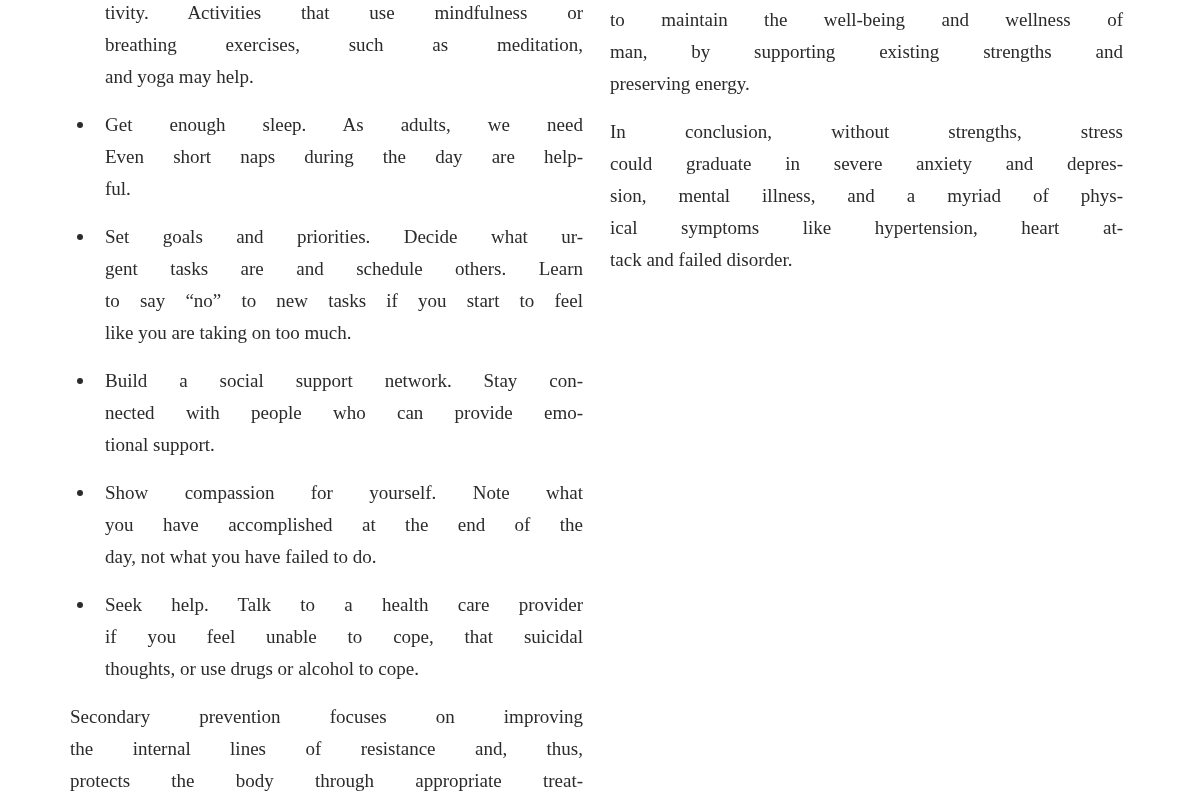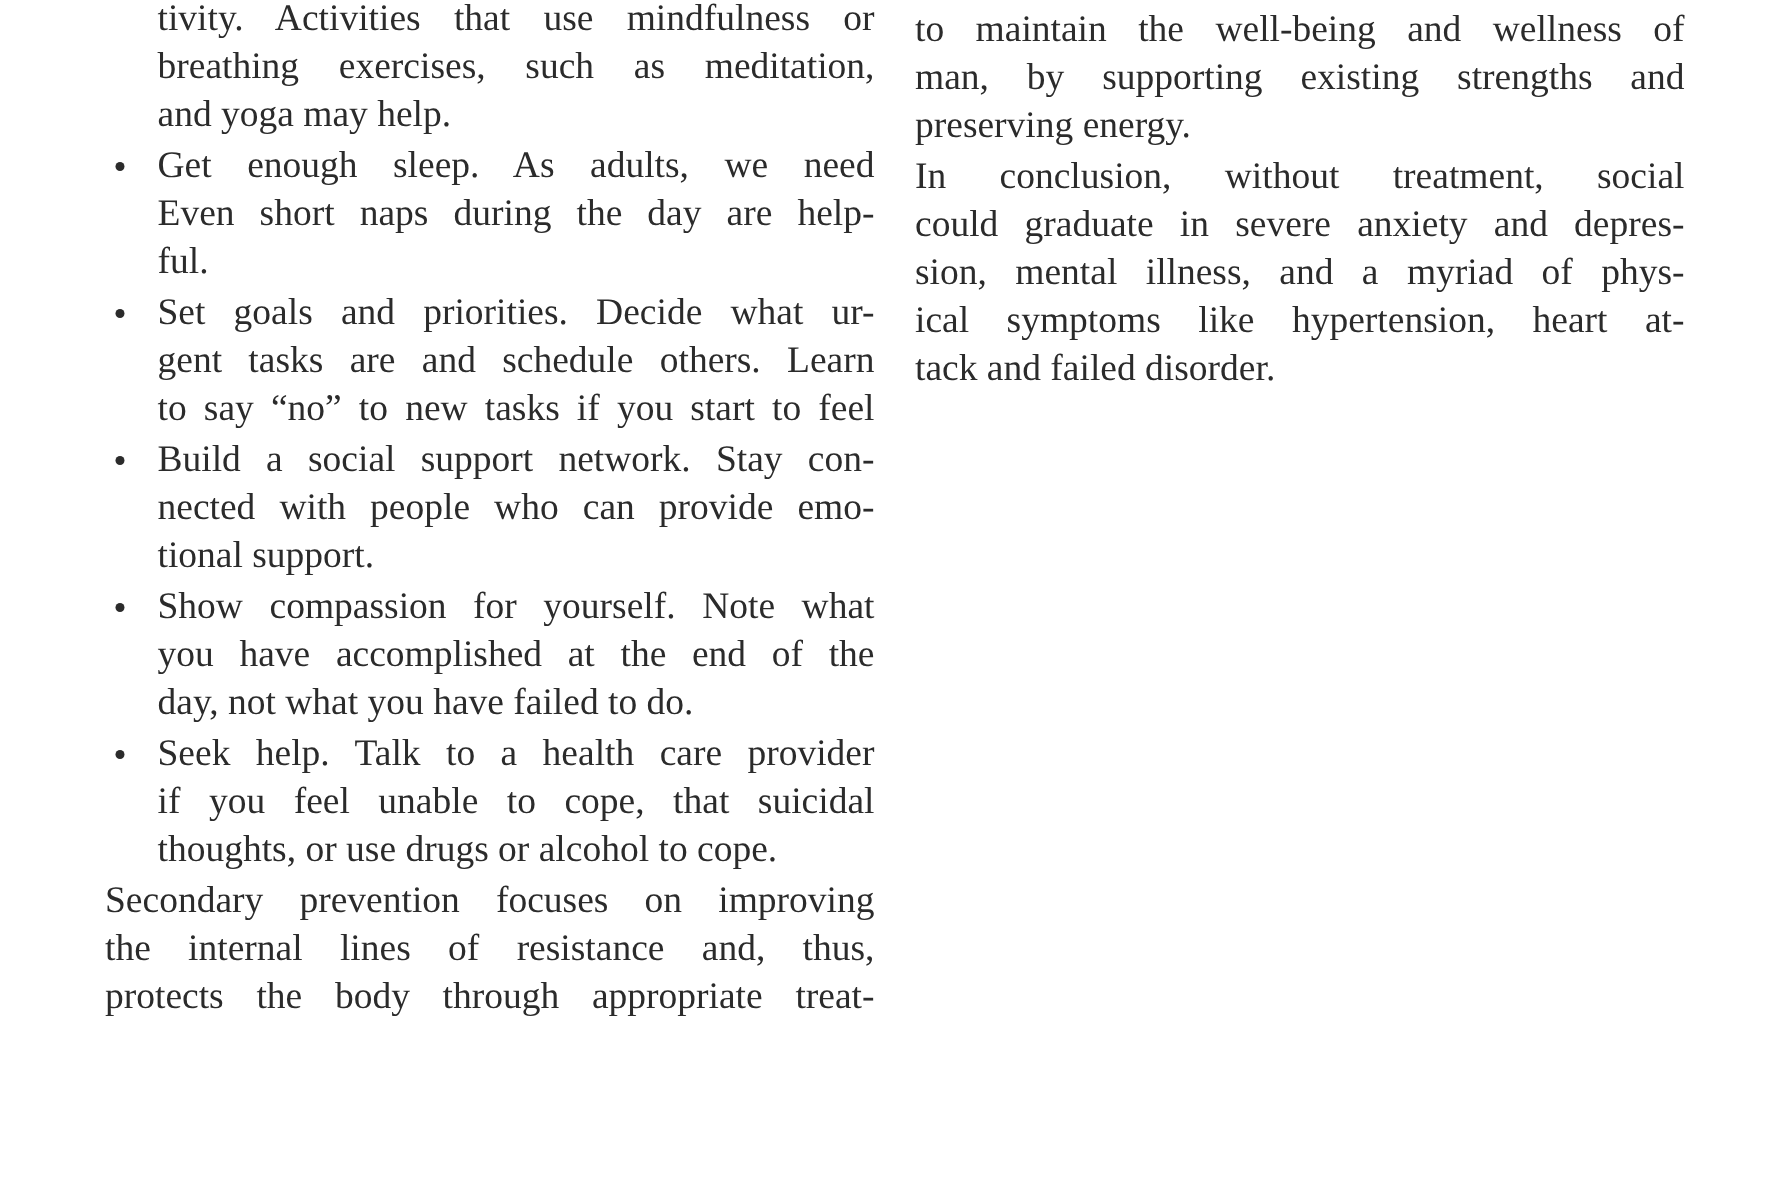--- a/index.html
+++ b/index.html
@@ -10,33 +10,33 @@
     width: 1190px;
     height: 800px;
     background: #ffffff;
     overflow: hidden;
   }
   .doc {
     position: relative;
     width: 1190px;
     height: 800px;
     font-family: "Liberation Serif", "DejaVu Serif", serif;
-    font-size: 25px;
+    font-size: 19px;
     line-height: 32px;
     color: #2b2b2b;
   }
   .col {
     position: absolute;
     width: 513px;
   }
   #col-left  { left: 70px;  top: -3px; }
   #col-right { left: 610px; top: 4px; }
 
   .block { margin: 0; }
-  .block + .block { margin-top: 2px; }
+  .block + .block { margin-top: 16px; }
 
   .block.bullet,
   .block.continuation {
     position: relative;
     padding-left: 35px;
   }
   .dot {
     position: absolute;
     left: 7px;
     top: 13px;
@@ -69,20 +69,21 @@
         <span class="dot"></span>
         <div class="line">Get enough sleep. As adults, we need</div>
         <div class="line">Even short naps during the day are help-</div>
         <div class="line final">ful.</div>
       </div>
       <div class="block bullet">
         <span class="dot"></span>
         <div class="line">Set goals and priorities. Decide what ur-</div>
         <div class="line">gent tasks are and schedule others. Learn</div>
         <div class="line">to say “no” to new tasks if you start to feel</div>
+        <div class="line final">like you are taking on too much.</div>
       </div>
       <div class="block bullet">
         <span class="dot"></span>
         <div class="line">Build a social support network. Stay con-</div>
         <div class="line">nected with people who can provide emo-</div>
         <div class="line final">tional support.</div>
       </div>
       <div class="block bullet">
         <span class="dot"></span>
         <div class="line">Show compassion for yourself. Note what</div>
@@ -101,20 +102,20 @@
         <div class="line">protects the body through appropriate treat-</div>
       </div>
     </div>
   <div class="col" id="col-right">
       <div class="block paragraph">
         <div class="line">to maintain the well-being and wellness of</div>
         <div class="line">man, by supporting existing strengths and</div>
         <div class="line final">preserving energy.</div>
       </div>
       <div class="block paragraph">
-        <div class="line">In conclusion, without treatment, social</div>
+        <div class="line">In conclusion, without strengths, stress</div>
         <div class="line">could graduate in severe anxiety and depres-</div>
         <div class="line">sion, mental illness, and a myriad of phys-</div>
         <div class="line">ical symptoms like hypertension, heart at-</div>
         <div class="line final">tack and failed disorder.</div>
       </div>
     </div>
 </div>
 
 </body></html>

